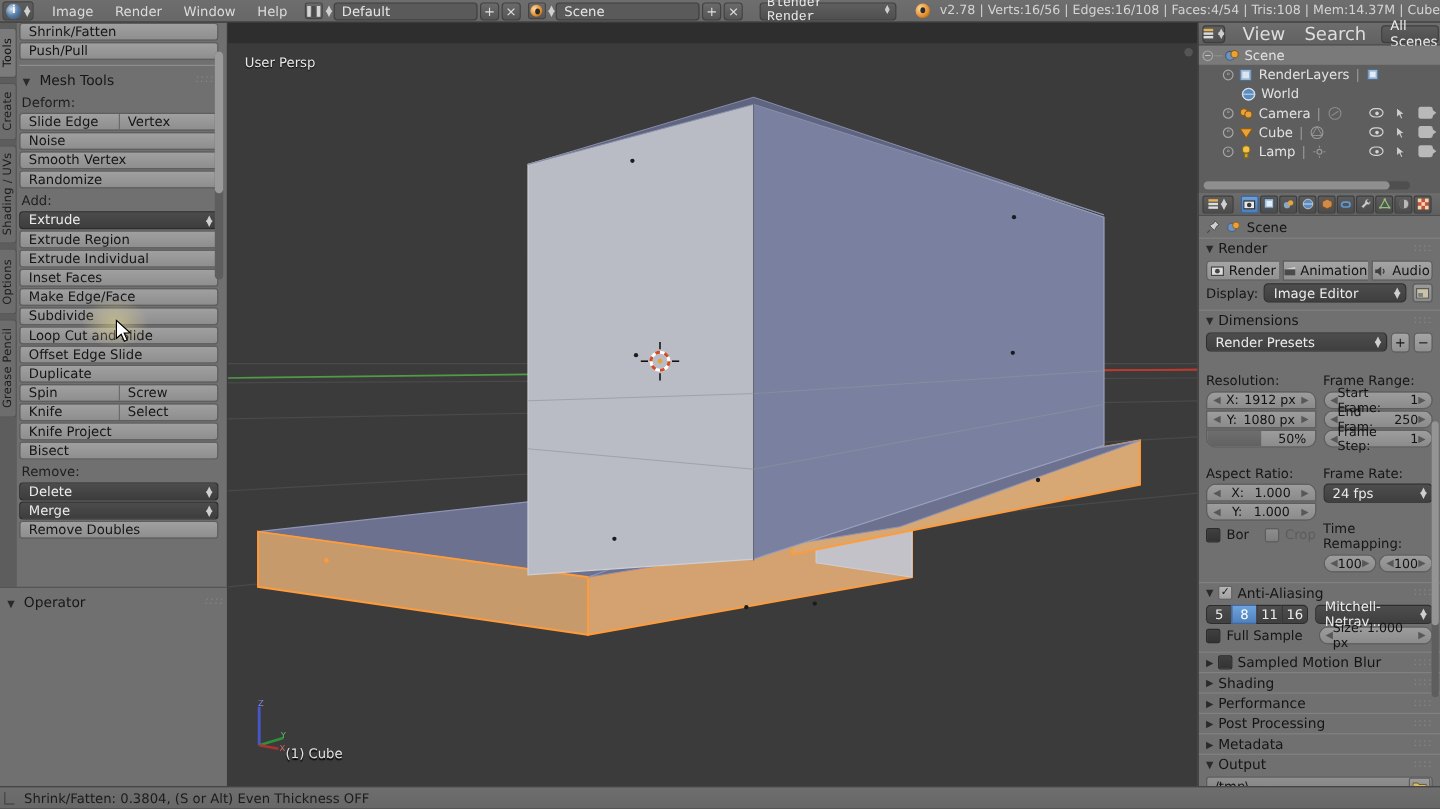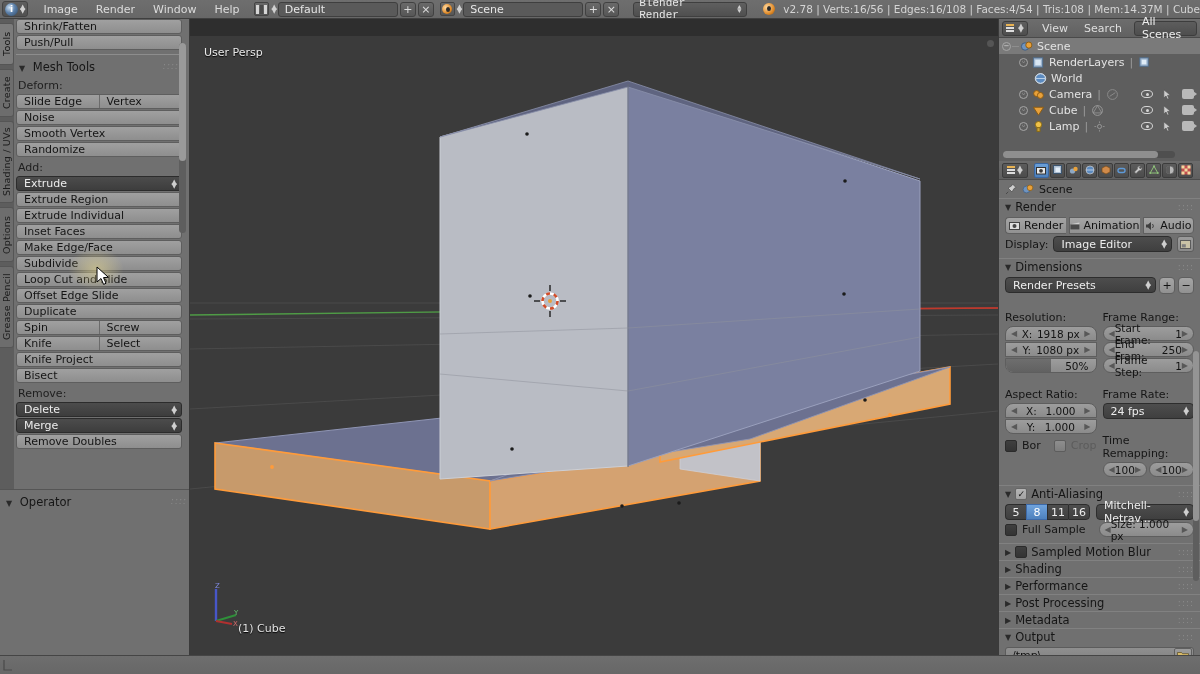--- a/index.html
+++ b/index.html
@@ -183,21 +183,21 @@
   }
   .out-icon-btn {
     width:26px; height:15px; background:linear-gradient(#5e5e5e,#4e4e4e);
     border:1px solid #3d3d3d; border-radius:3px;
     display:flex; align-items:center; justify-content:center; gap:2px;
     margin-right:6px;
   }
   .list-glyph { display:flex; flex-direction:column; gap:1px;}
   .list-glyph i { display:block; width:8px; height:2px; background:#ddd; }
   .list-glyph i:first-child { background:#e8b252; }
-  .out-menu { padding:0 8px; color:#dedede; font-size:11px; line-height:19px;}
+  .out-menu { padding:0 8px; color:#dedede; font-size:15px; line-height:19px;}
   .out-scene-sel {
     height:15px; flex:1; margin-left:4px; margin-right:3px;
     background:linear-gradient(#5d5d5d,#4e4e4e);
     border:1px solid #3d3d3d; border-radius:3px;
     display:flex; align-items:center; padding-left:7px;
     color:#eee; font-size:11px;
   }
   .out-rows { position:relative; }
   .out-row {
     height:16px; display:flex; align-items:center;
@@ -895,21 +895,21 @@
           <div class="pbtn" style="width:16px;flex:none">−</div>
         </div>
 
         <div class="row" style="gap:6px">
 
           <div class="col">
             <div class="plabel">Resolution:</div>
             <div class="pfield" style="border-radius:8px 8px 0 0;margin-bottom:1px">
               <span class="arr">◀</span>
               <span class="nm">X:</span>
-              <span class="vl">1918 px</span>
+              <span class="vl">1912 px</span>
               <span class="arr">▶</span>
             </div>
             <div class="pfield" style="border-radius:0;margin-bottom:1px">
               <span class="arr">◀</span>
               <span class="nm">Y:</span>
               <span class="vl">1080 px</span>
               <span class="arr">▶</span>
             </div>
             <div class="pct-bar" style="border-radius:0 0 8px 8px">
               <span class="fill"></span>
@@ -1093,15 +1093,16 @@
 
     <div class="props-scroll">
         <i></i>
       </div>
   </div>
 
   <div class="statusbar">
     <svg class="resize-grip" viewBox="0 0 10 12">
       <path d="M1,1 L1,11 L9,11" fill="none" stroke="#4a4a4a" stroke-width="1.2"></path>
     </svg>
+    <span>Shrink/Fatten: 0.3804, (S or Alt) Even Thickness OFF</span>
   </div>
 
 </div>
 
 </body></html>

